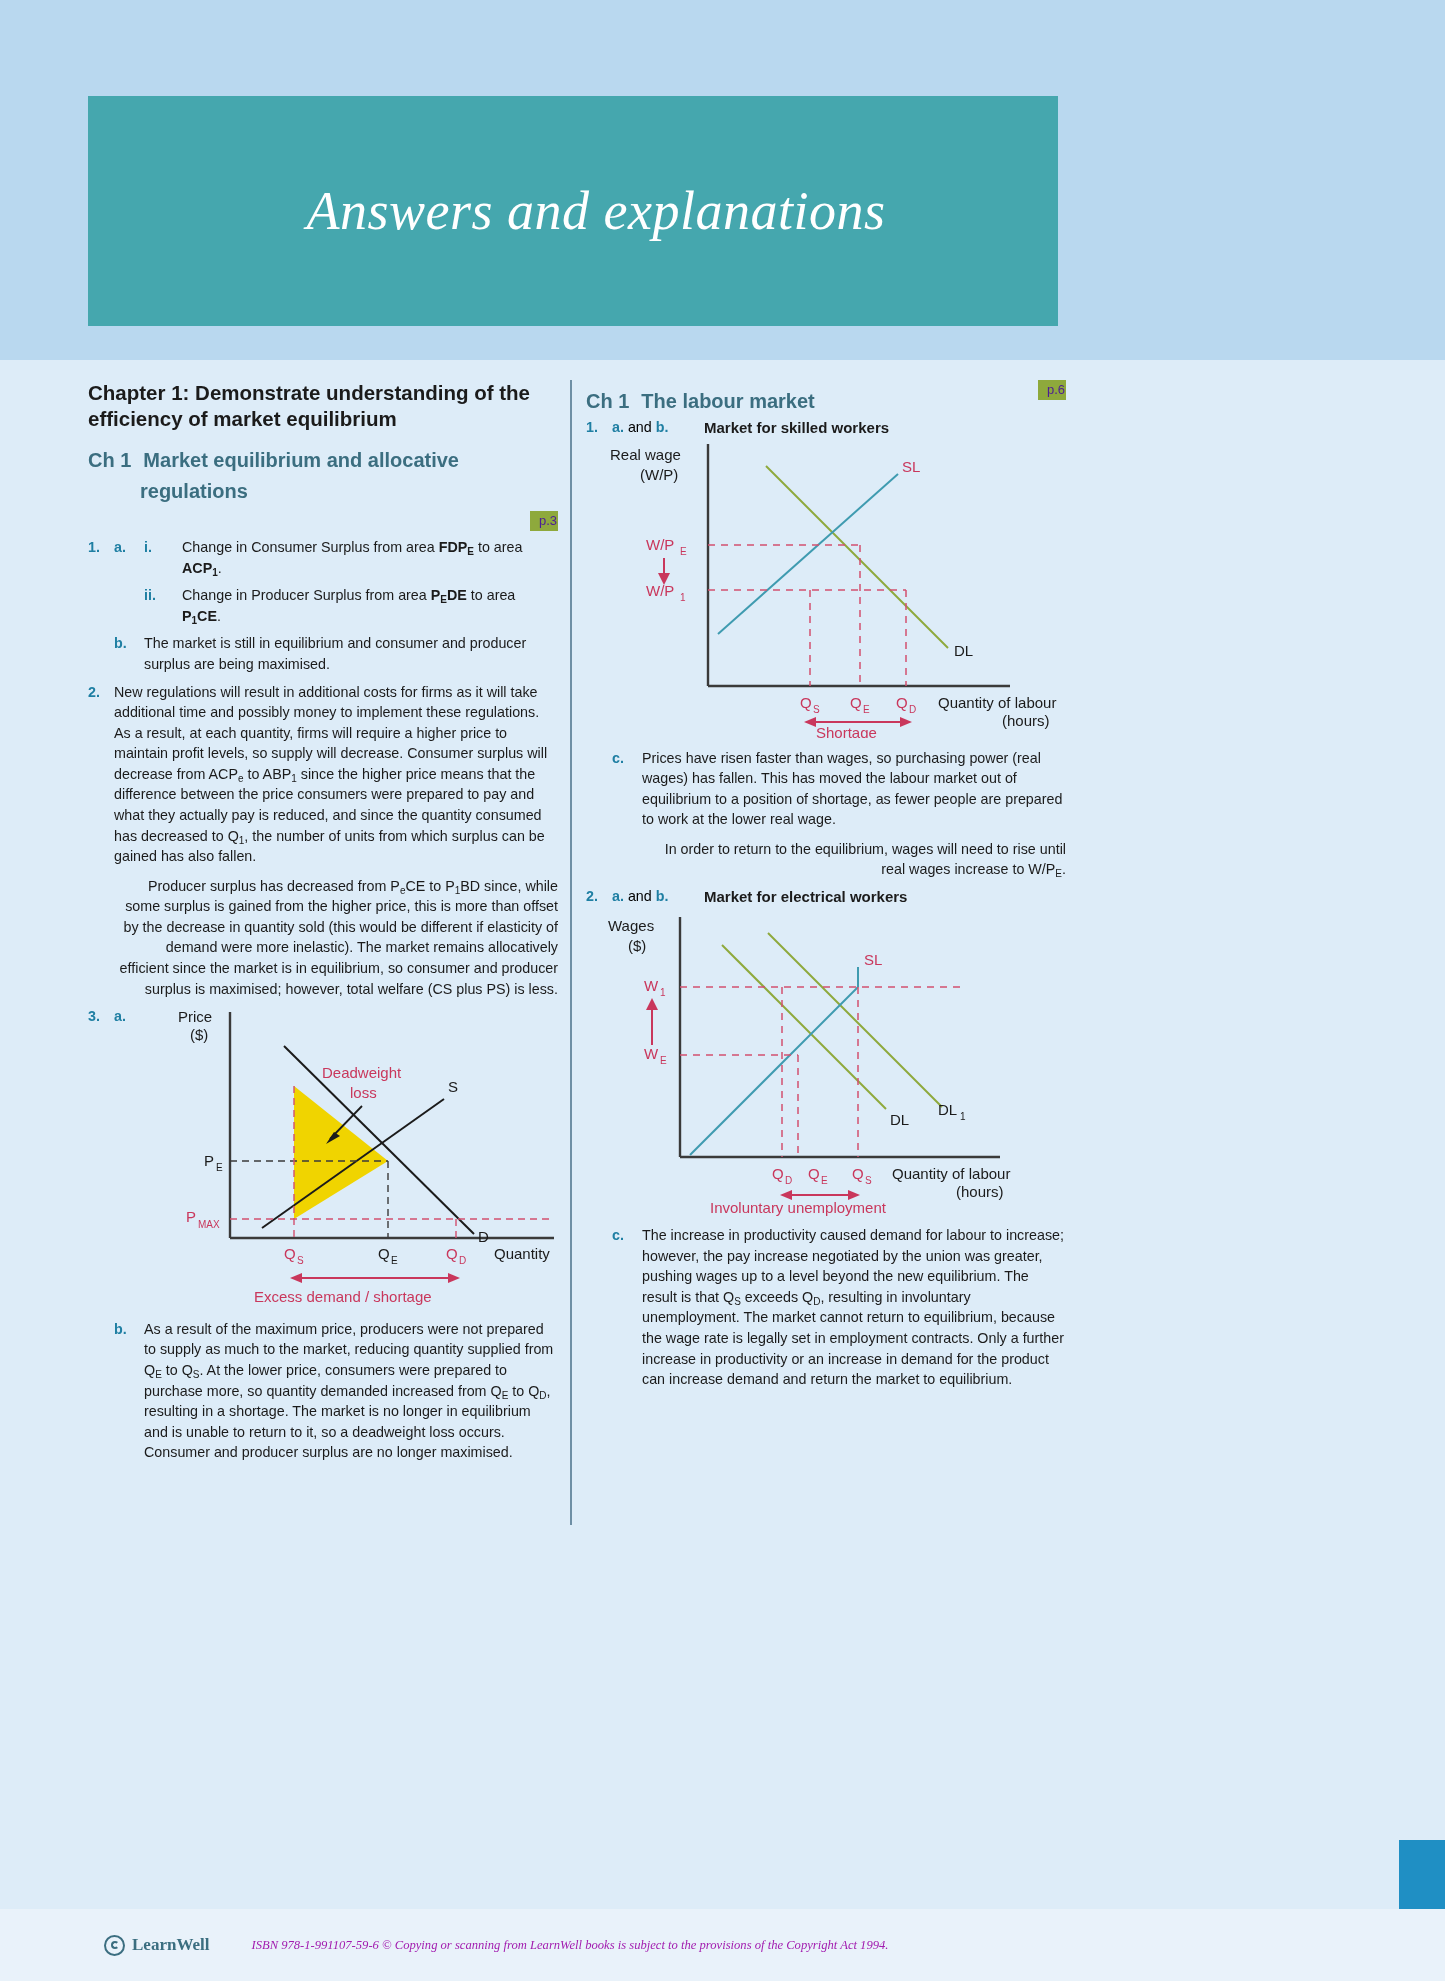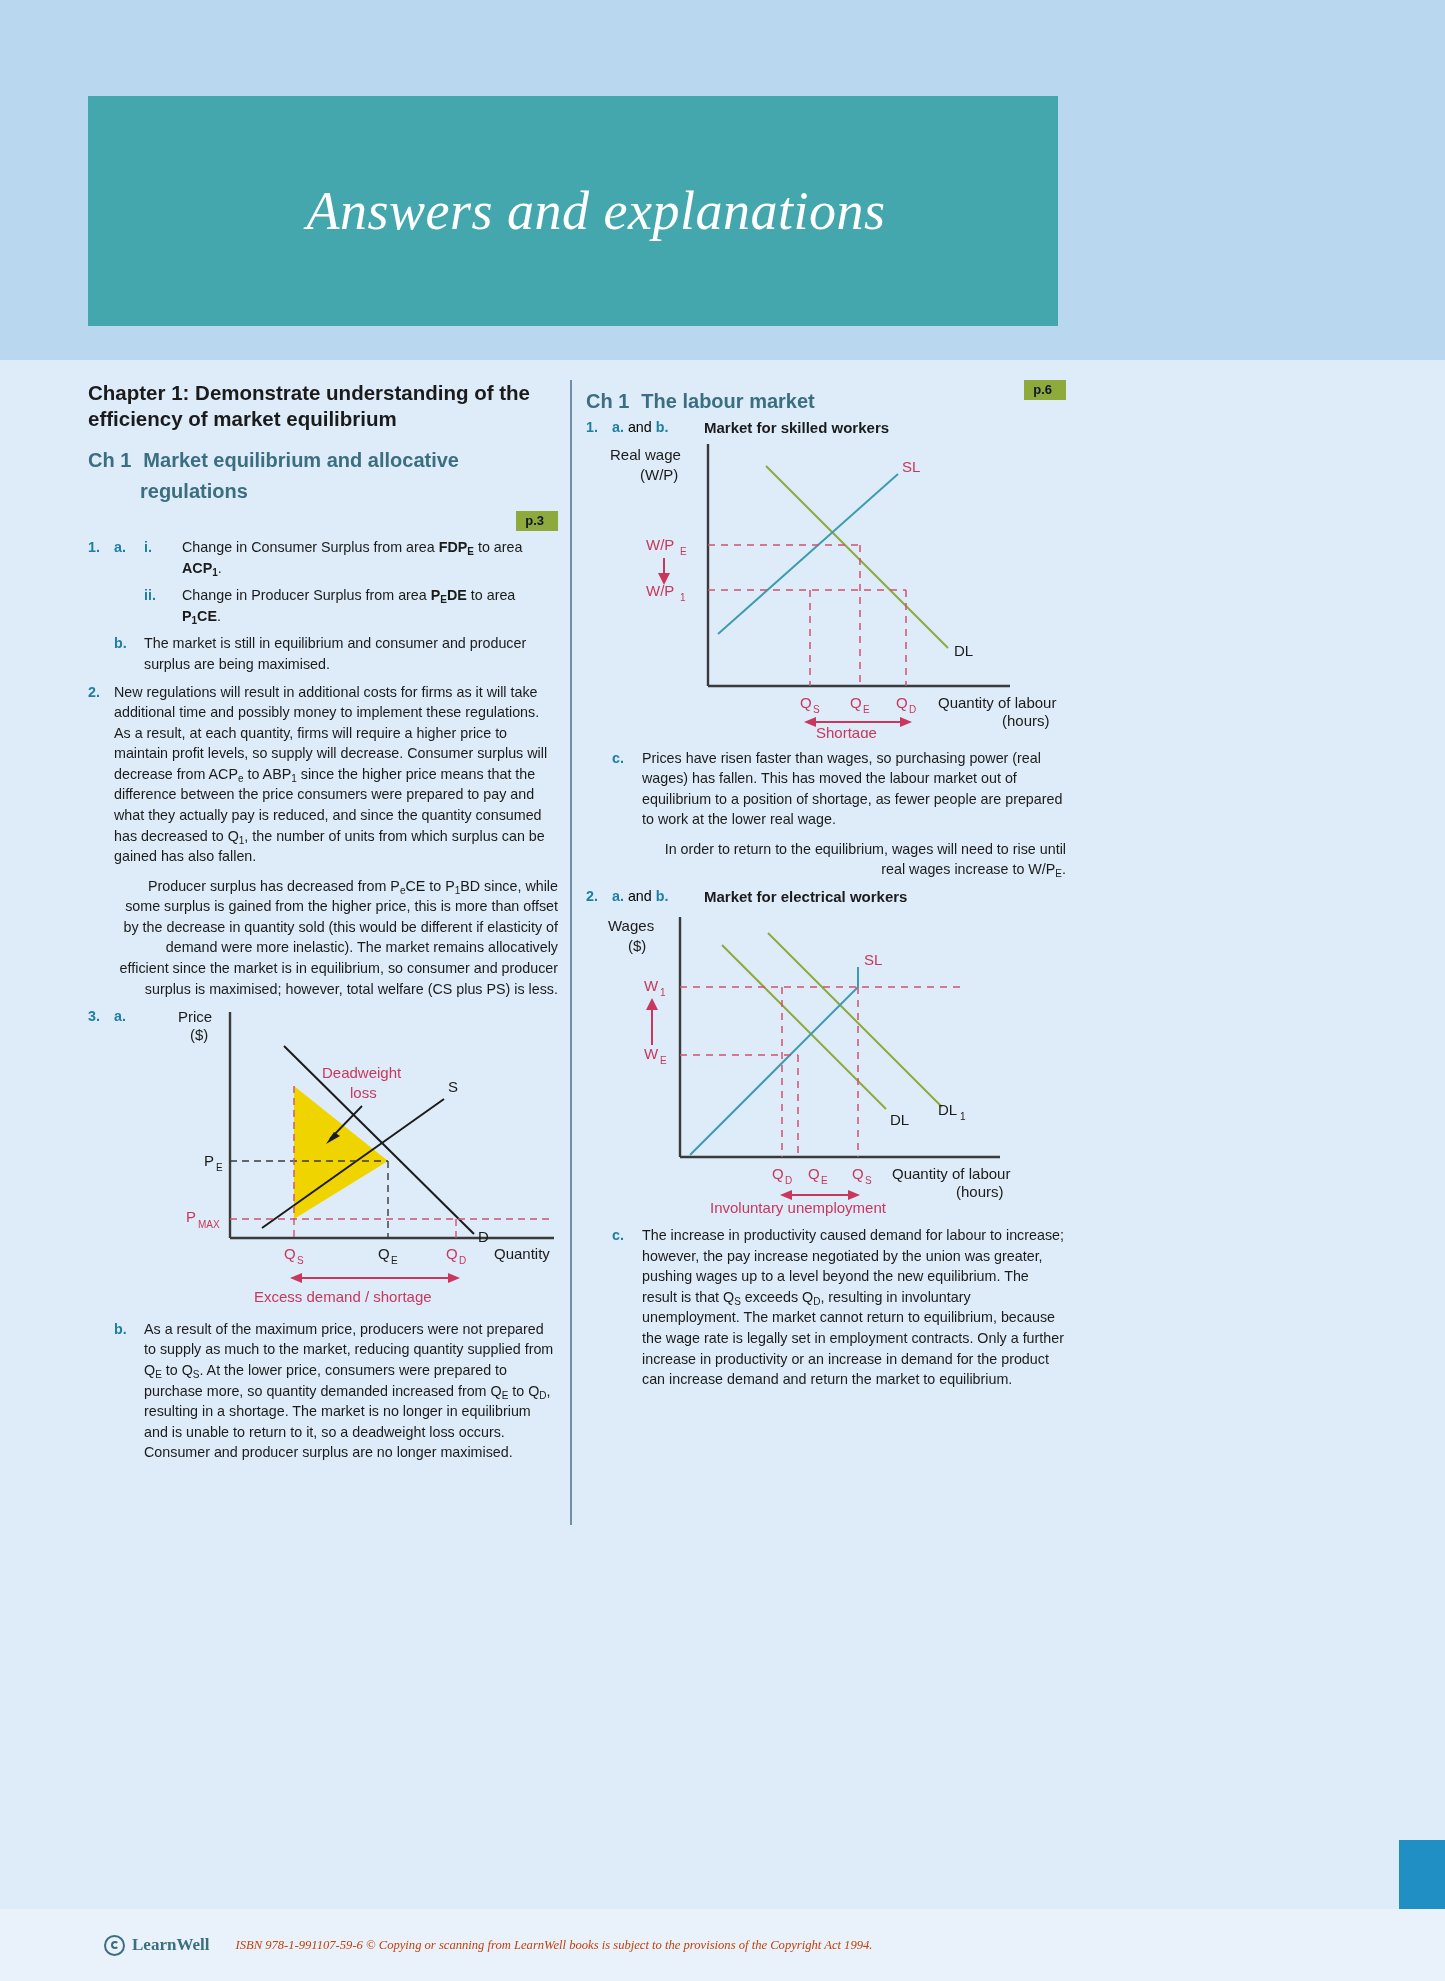--- a/index.html
+++ b/index.html
@@ -51,22 +51,22 @@
   h2.chsec {
     font-size:20px; font-weight:bold; color:#3b6e80;
     margin:9px 0 6px 0; line-height:1.28;
     display:flex; gap:12px;
   }
   h2.chsec .chno { color:#3b6e80; }
   h2.chsec .chtxt { color:#3b6e80; }
   .chsec-2nd { font-size:20px; font-weight:bold; color:#3b6e80; margin:0 0 8px 52px; }
 
   .pagetag {
-    display:inline-block; background:#8ea93c; color:#0f172a;
-    font-size:13px; font-weight:bold; padding:2px 14px 3px 9px;
+    display:inline-block; background:#8ea93c; color:#4c1d95;
+    font-size:13px; font-weight:normal; padding:2px 1px 3px 9px;
     font-family:"Liberation Sans", sans-serif;
   }
   .tag-row { text-align:right; margin:2px 0 6px 0; }
 
   
   .qrow { display:flex; font-size:14.3px; line-height:1.44; color:#1b1b1b; margin-bottom:7px; }
   .num  { color:#1f7fa3; font-weight:bold; width:26px; flex:0 0 26px; }
   .alpha{ color:#1f7fa3; font-weight:bold; width:30px; flex:0 0 30px; }
   .roman{ color:#1f7fa3; font-weight:bold; width:38px; flex:0 0 38px; }
   .body { flex:1; }
@@ -109,21 +109,21 @@
   }
   #footer-logo .mark i {
     display:block; width:8px; height:8px; border-radius:50%;
     border:2px solid #3b6e80; border-right-color:transparent;
   }
   #footer-logo .brand {
     font-size:17px; color:#3b6e80; font-weight:bold;
     font-family:Liberation Serif, serif;
   }
   #footer-text {
-    margin-left:26px; font-size:12.6px; color:#c2410c;
+    margin-left:42px; font-size:12.6px; color:#a21caf;
     font-family:"Liberation Serif", serif; font-style:italic;
   }
 </style>
 </head>
 <body>
 
 <div id="top-band">
   <div id="banner">
     <div id="banner-title">Answers and explanations</div>
   </div>

